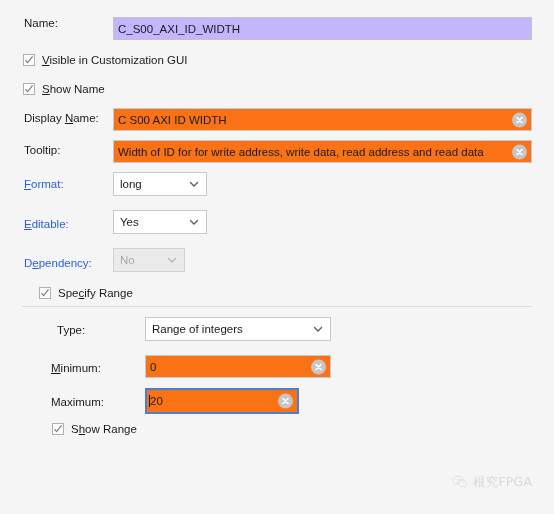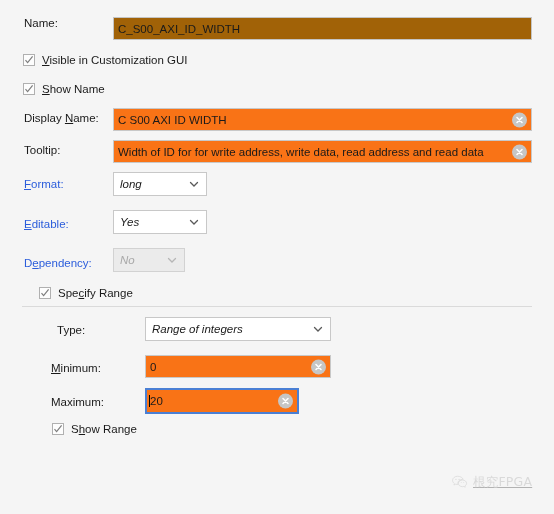--- a/index.html
+++ b/index.html
@@ -51,21 +51,21 @@
     height: 23px;
     border: 1px solid #c8c8c8;
     background: #f97316;
     display: flex;
     align-items: center;
     padding: 0 4px;
     font-size: 11.5px;
     color: #1a1a1a;
   }
   .field.readonly {
-    background: #a16207;
+    background: #c4b5fd;
     border-color: #c4c4c4;
     color: #1a1a1a;
   }
   .field.focused {
     border: 2px solid #4a7fd4;
     padding: 0 3px;
   }
   .field .val {
     white-space: nowrap;
     overflow: hidden;
@@ -110,21 +110,20 @@
   }
   .combo.disabled {
     background: #ebebeb;
     border-color: #d2d2d2;
     color: #a8a8a8;
   }
   .combo .ctext {
     flex: 1;
     white-space: nowrap;
     overflow: hidden;
-    font-style: italic;
   }
   .chev { width: 12px; height: 12px; display:block; }
 
   
   .cbrow {
     position: absolute;
     display: flex;
     align-items: center;
     cursor: default;
   }
@@ -300,21 +299,21 @@
 
   <div class="cbrow" style="left:52px; top:423px;">
     <span class="cbox">
       <svg width="10" height="10" viewBox="0 0 10 10">
         <path d="M1.5 5.2 L3.6 7.6 L8.6 1.4" stroke="#7d7d7d" stroke-width="1.2" fill="none"></path>
       </svg>
     </span>
     <span class="lbl"><span>S</span><u>h</u><span>ow Range</span></span>
   </div>
 
-  <div class="watermark" style="left:451px; top:474px;text-decoration:underline;">
+  <div class="watermark" style="left:451px; top:474px;">
     <svg class="wm-logo" viewBox="0 0 24 24">
       <path d="M9.2 3.2C5.3 3.2 2.2 5.8 2.2 9c0 1.8 1 3.4 2.6 4.5l-.7 2.1 2.4-1.2c.8.2 1.7.4 2.7.4.2 0 .5 0 .7 0-.2-.5-.3-1.1-.3-1.6 0-3.1 3-5.6 6.7-5.6.3 0 .5 0 .8 0C16.4 5 13.1 3.2 9.2 3.2z" fill="none" stroke="#9a9a9a" stroke-width="1.1"></path>
       <circle cx="7" cy="7.6" r="0.85" fill="#9a9a9a"></circle>
       <circle cx="11.4" cy="7.6" r="0.85" fill="#9a9a9a"></circle>
       <path d="M22 13.2c0-2.6-2.6-4.7-5.8-4.7s-5.8 2.1-5.8 4.7 2.6 4.7 5.8 4.7c.7 0 1.4-.1 2-.3l1.9 1-.5-1.7c1.5-.9 2.4-2.2 2.4-3.7z" fill="none" stroke="#9a9a9a" stroke-width="1.1"></path>
       <circle cx="14.4" cy="12.1" r="0.7" fill="#9a9a9a"></circle>
       <circle cx="18" cy="12.1" r="0.7" fill="#9a9a9a"></circle>
     </svg>
     <span class="wm-text">根究FPGA</span>
   </div>

